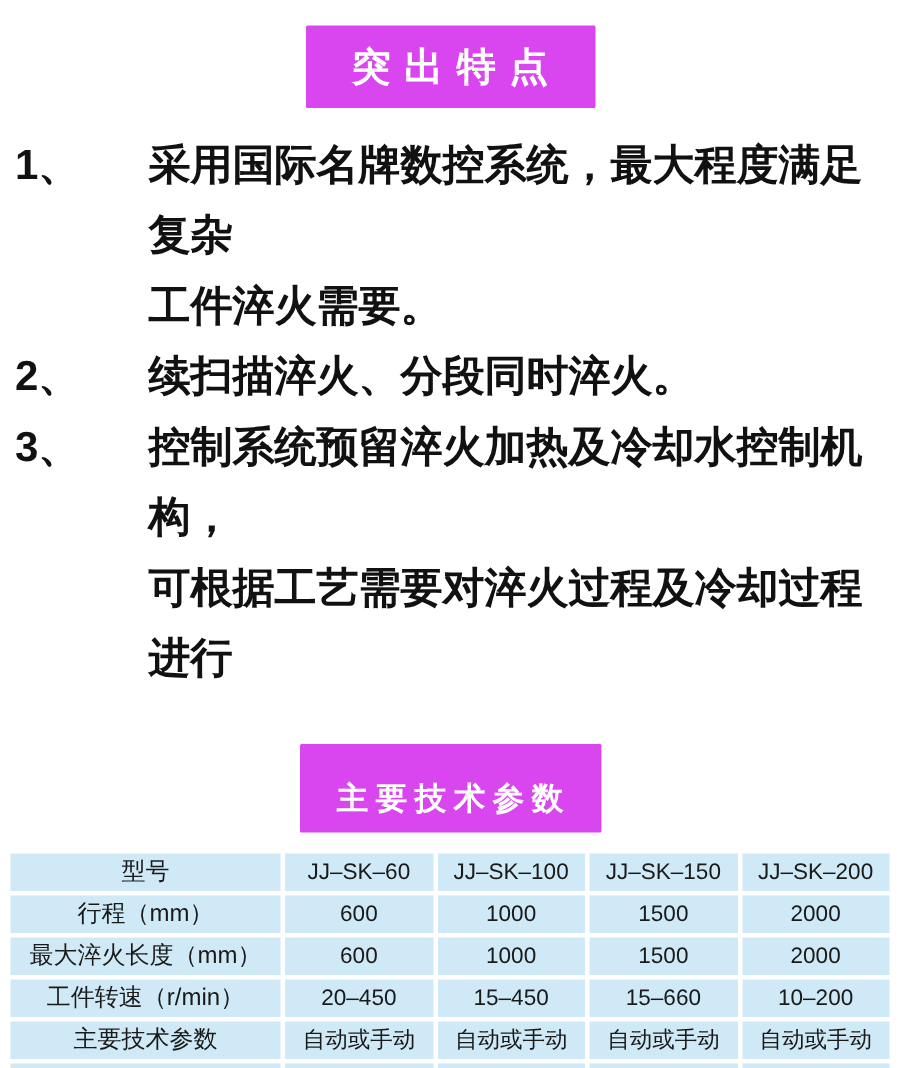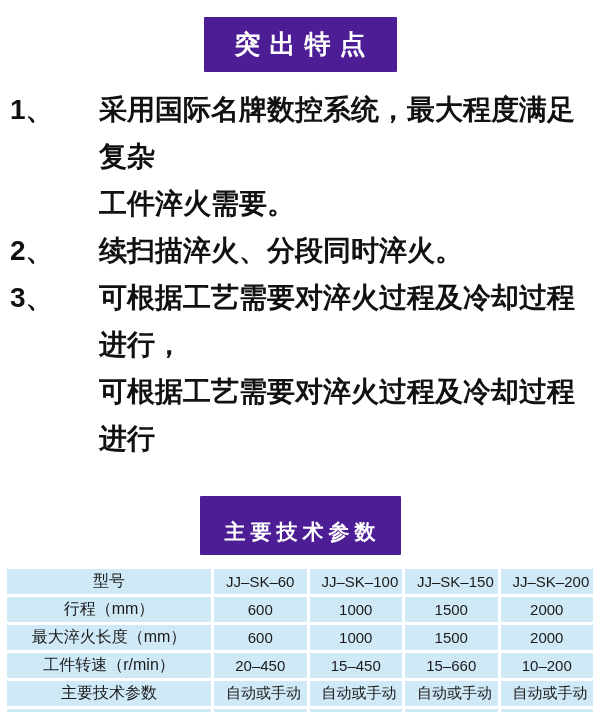--- a/index.html
+++ b/index.html
@@ -6,21 +6,21 @@
   body {
     width: 600px; height: 712px;
     background: #ffffff;
     font-family: "Liberation Sans", sans-serif;
     color: #141414;
     overflow: hidden;
   }
   .page { width: 600px; height: 712px; position: relative; }
 
   .badge {
-    background: #4c1d95;
+    background: #d946ef;
     color: #ffffff;
     font-weight: bold;
     width: fit-content;
     margin: 0 auto;
     border-radius: 1px;
     text-align: center;
     white-space: nowrap;
   }
   .badge-lg {
     margin-top: 17px;
@@ -51,21 +51,21 @@
     border-spacing: 3px;
     table-layout: fixed;
     width: 592px;
     margin: 11px auto 0 auto;
   }
   table.specs td {
     background: #cfe9f7;
     text-align: center;
     vertical-align: middle;
     height: 25px;
-    padding: 0 12px;
+    padding: 0 0;
     font-size: 15px;
     color: #1a1a1a;
     white-space: nowrap;
     overflow: hidden;
   }
   table.specs td.lbl { width: 180px; font-size: 16px; }
   table.specs tr.dims td:not(.lbl) { font-size: 13px; }
 </style>
 </head>
 <body>
@@ -84,21 +84,21 @@
     </div>
     <div class="item">
       <span class="num">2、</span>
       <div class="lines">
         <div>续扫描淬火、分段同时淬火。</div>
       </div>
     </div>
     <div class="item">
       <span class="num">3、</span>
       <div class="lines">
-        <div>可根据工艺需要对淬火过程及冷却过程进行，</div>
+        <div>控制系统预留淬火加热及冷却水控制机构，</div>
         <div>可根据工艺需要对淬火过程及冷却过程进行</div>
       </div>
     </div>
   </div>
 
   <div class="badge badge-sm">主要技术参数</div>
 
   <table class="specs">
     <tbody>
       <tr>

